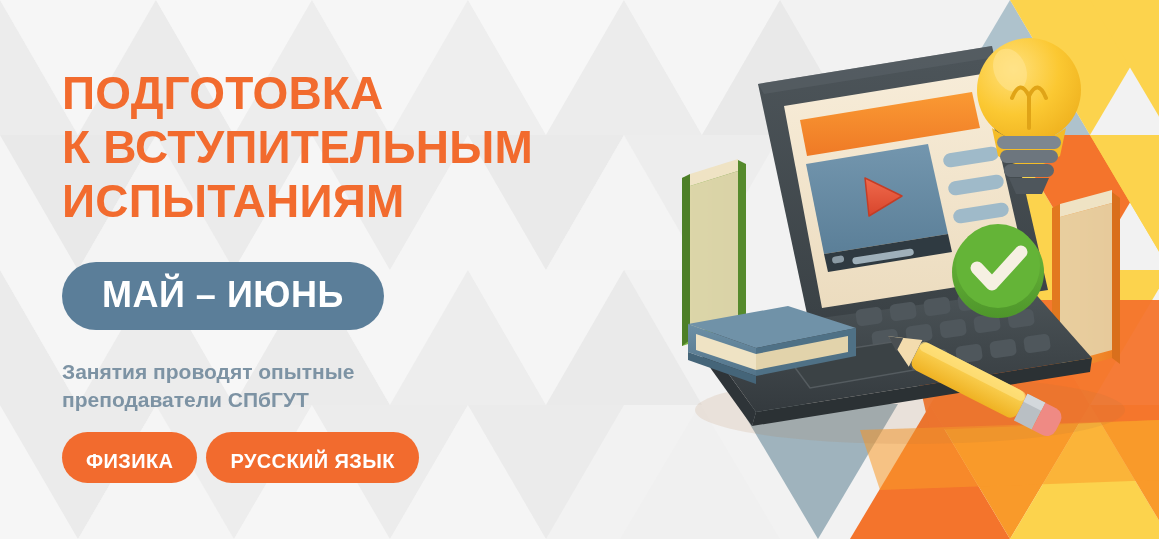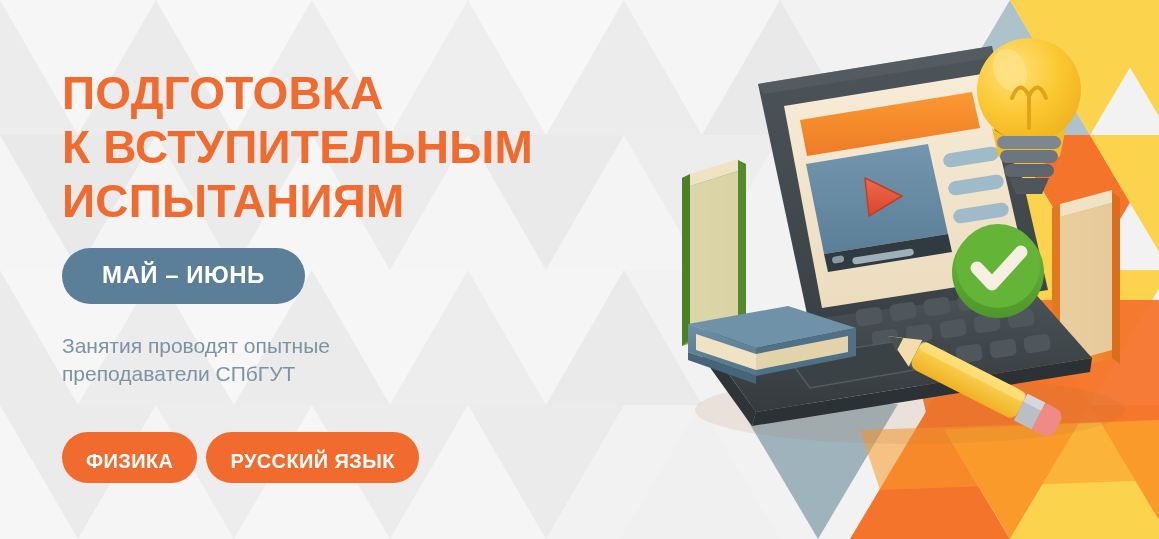--- a/index.html
+++ b/index.html
@@ -45,38 +45,38 @@
     line-height: 54px;
     font-weight: 700;
     letter-spacing: 0.2px;
     text-transform: uppercase;
     white-space: pre-line;
     font-family: "Liberation Sans", "DejaVu Sans", sans-serif;
   }
 
   .period-badge {
     display: inline-block;
-    margin-top: 20px;
+    margin-top: 34px;
     background: #5b7e99;
     color: #ffffff;
-    font-size: 24px;
+    font-size: 36px;
     font-weight: 700;
     line-height: 1;
     letter-spacing: 0.5px;
     padding: 15px 40px 17px;
     border-radius: 999px;
     text-transform: uppercase;
   }
 
   .subtitle {
     margin-top: 28px;
     color: #7d93a4;
     font-size: 21px;
     line-height: 28px;
-    font-weight: 400;
+    font-weight: 700;
     white-space: pre-line;
     max-width: 430px;
   }
 
   
   .tags {
     position: absolute;
     left: 62px;
     top: 432px;
     display: flex;

